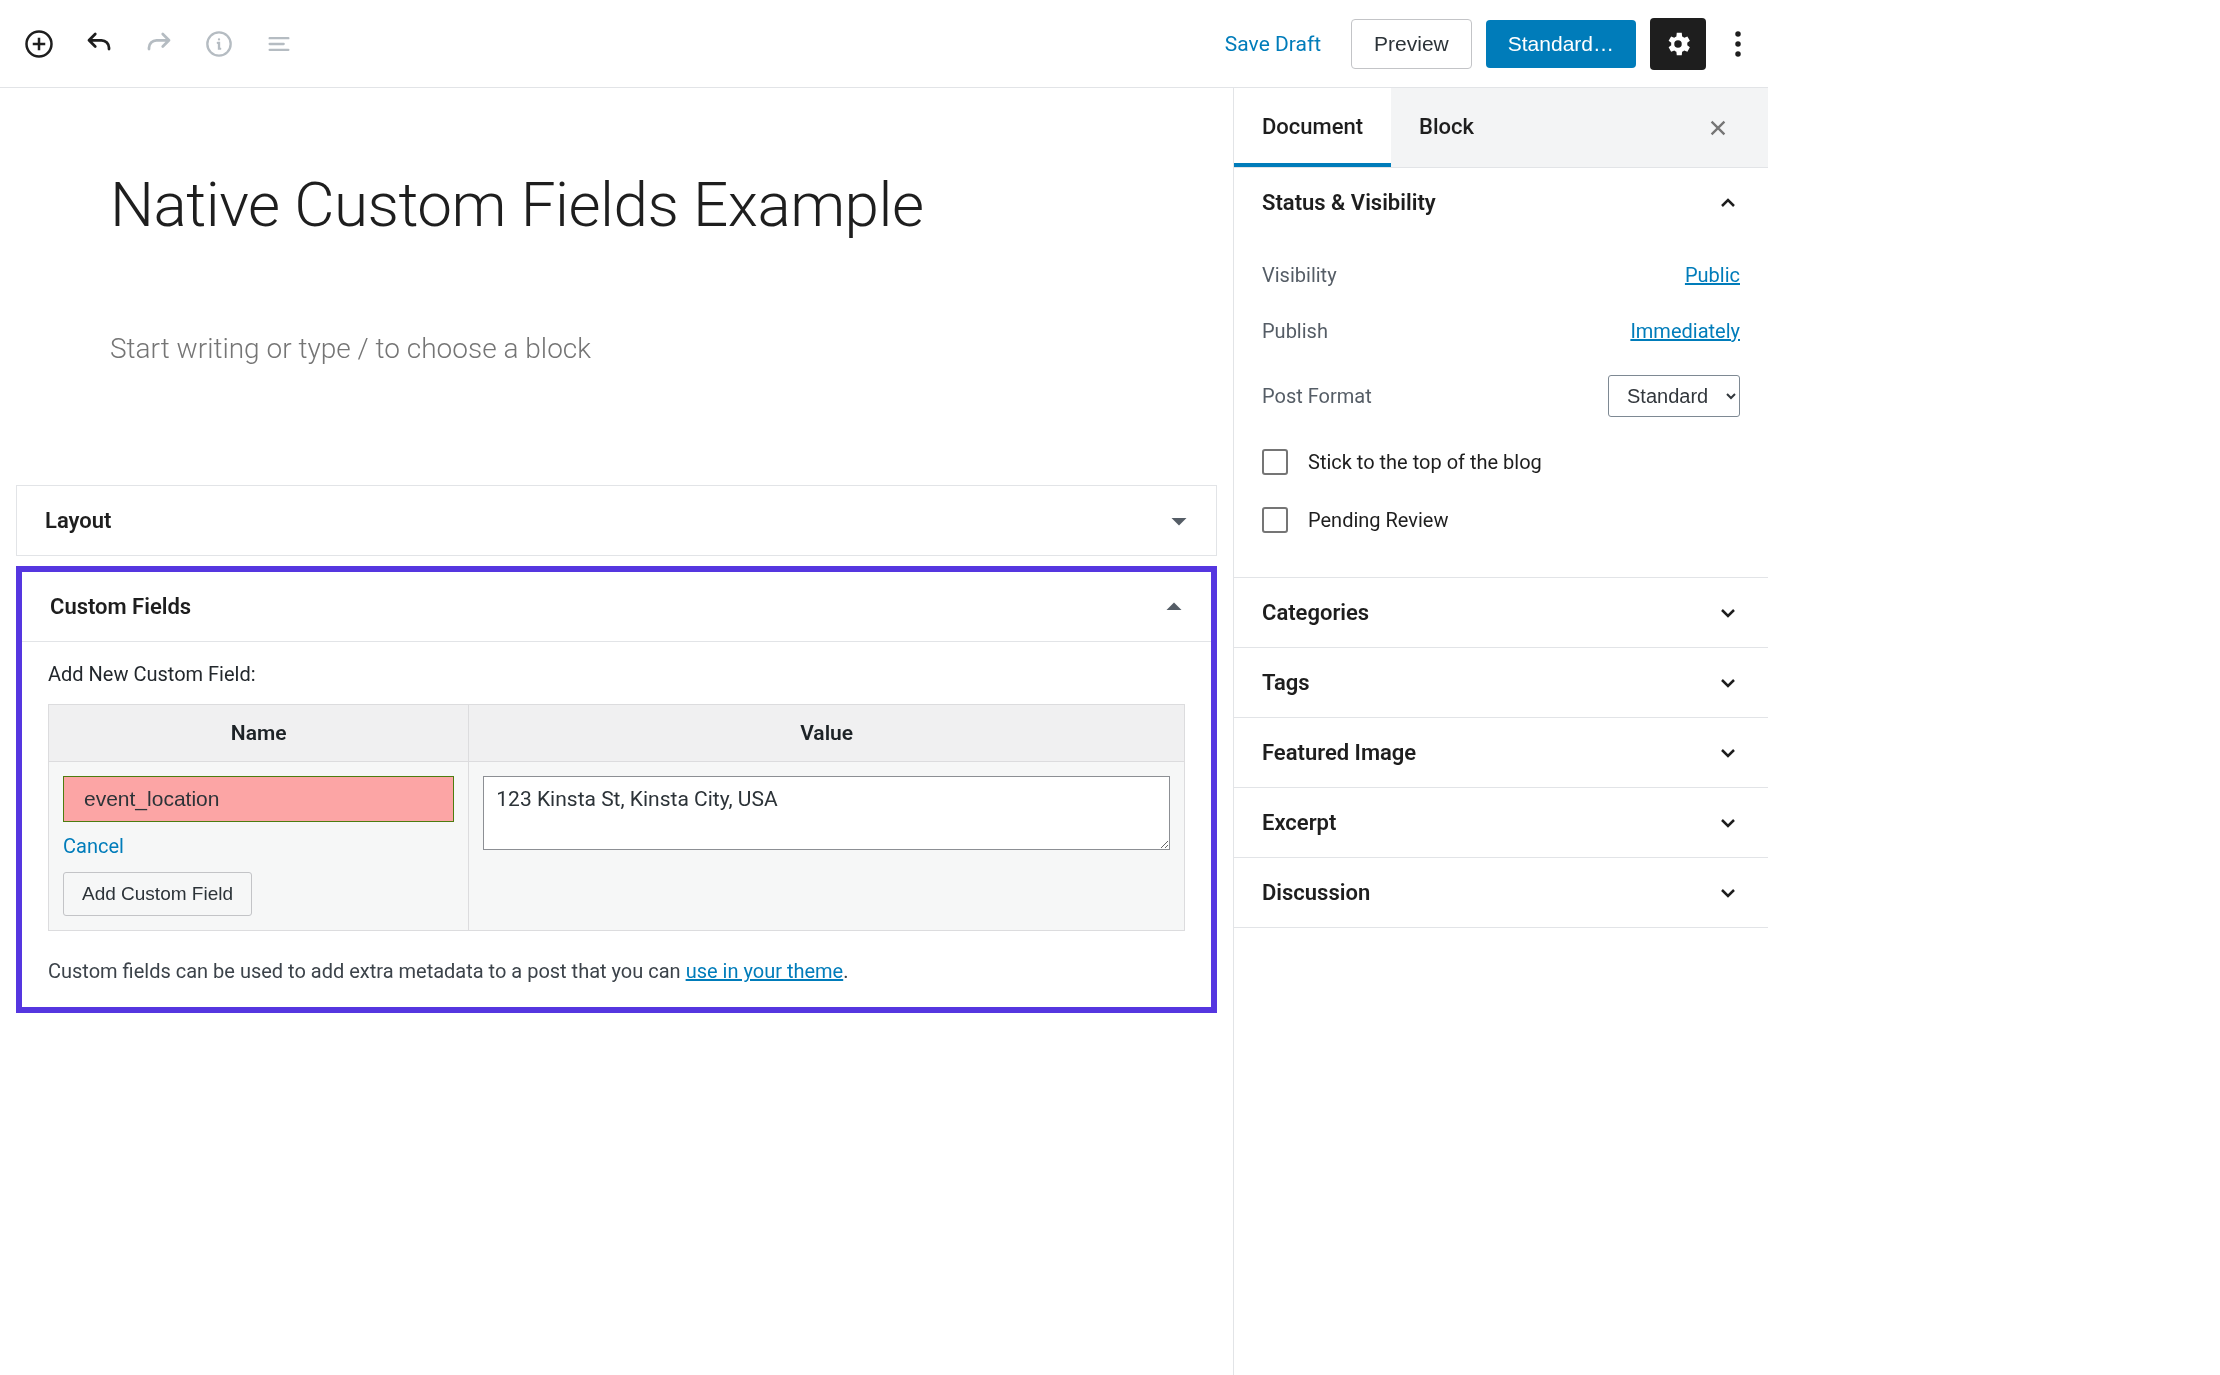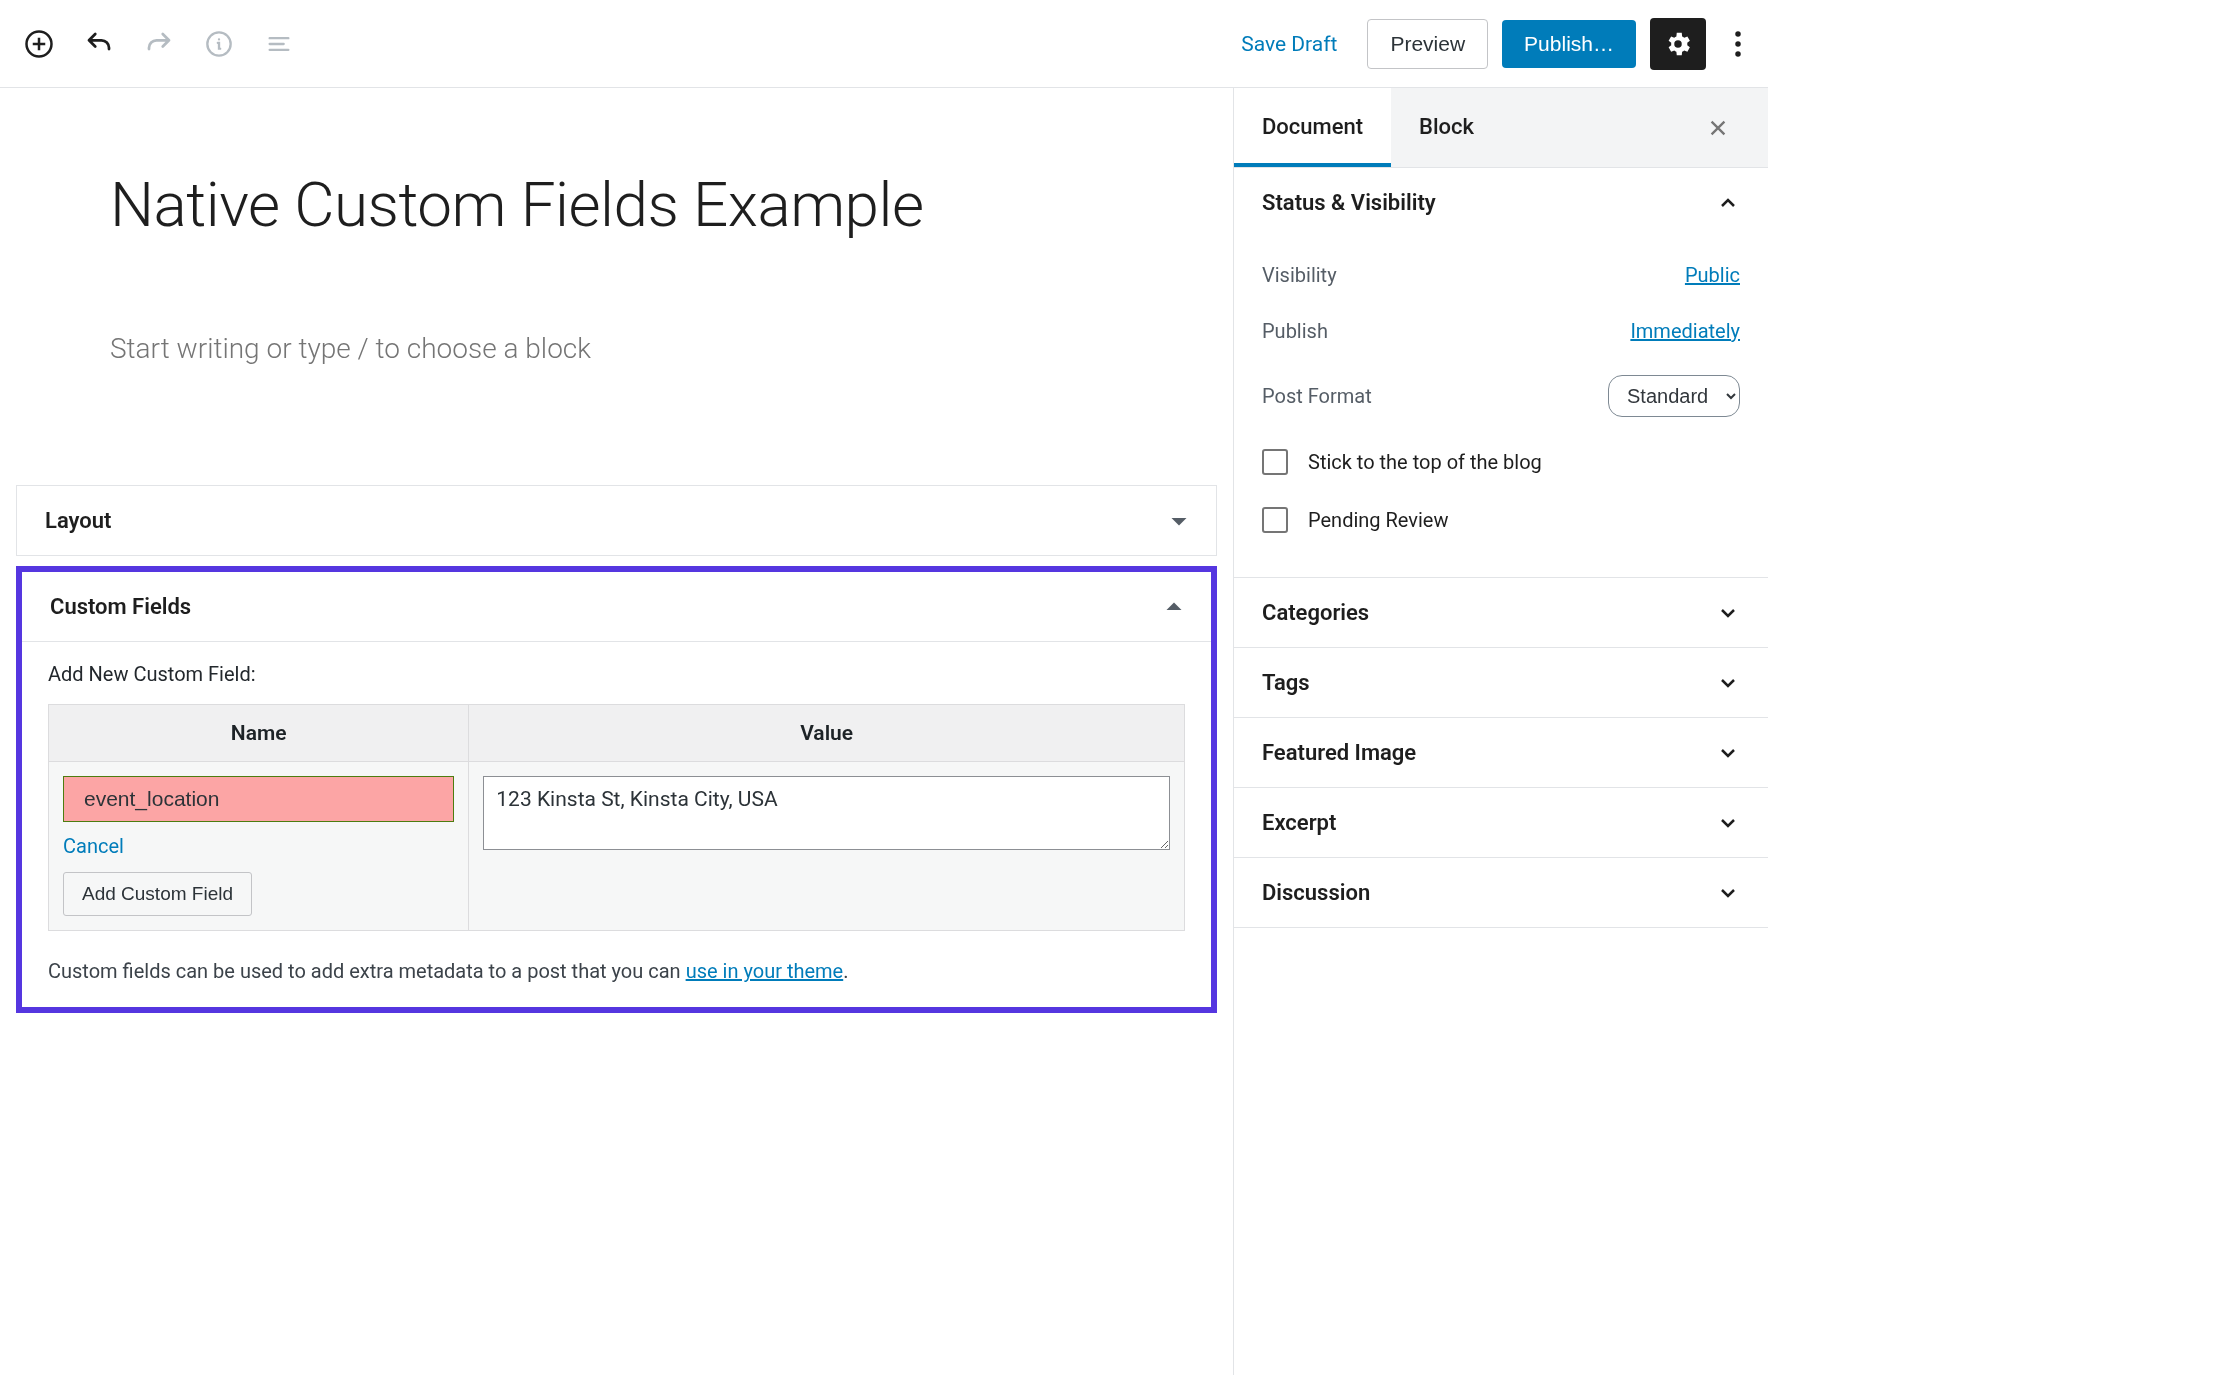--- a/index.html
+++ b/index.html
@@ -55,21 +55,21 @@
 .sidebar-body { flex: 1; overflow-y: auto; }
 .panel { border-bottom: 1px solid #e2e4e7; }
 .panel-header { display: flex; align-items: center; padding: 22px 28px; cursor: pointer; }
 .panel-title { font-size: 22px; font-weight: 600; color: #1e1e1e; }
 .panel-chevron { margin-left: auto; color: #1e1e1e; }
 .panel-body { padding: 10px 28px 28px 28px; }
 .panel-row { display: flex; align-items: center; padding: 16px 0; }
 .panel-row-label { font-size: 20px; color: #555d66; }
 .panel-row-value { margin-left: auto; font-size: 20px; }
 .link-val { color: #007cba; text-decoration: underline; cursor: pointer; }
-.format-select { padding: 8px 14px; font-size: 20px; border: 1px solid #7e8993; border-radius: 14px; background: #fff; color: #32373c; cursor: pointer; }
+.format-select { padding: 8px 14px; font-size: 20px; border: 1px solid #7e8993; border-radius: 3px; background: #fff; color: #32373c; cursor: pointer; }
 .checkbox-row { display: flex; align-items: center; gap: 20px; padding: 16px 0; }
 .checkbox { width: 26px; height: 26px; border: 2px solid #757575; border-radius: 3px; background: #fff; cursor: pointer; flex-shrink: 0; }
 .checkbox-label { font-size: 20px; color: #1e1e1e; }
 
 svg { display: block; }
 </style>
 </head>
 <body>
 
 <div class="editor-wrapper">
@@ -100,21 +100,21 @@
       </div>
       <div class="icon-btn muted">
         <svg width="28" height="28" viewBox="0 0 24 24">
             <path d="M4 7h16M4 12h12M4 17h16" stroke="currentColor" stroke-width="2" stroke-linecap="round"></path>
           </svg>
       </div>
     </div>
     <div class="toolbar-right">
       <span class="save-draft">Save Draft</span>
       <button class="preview-btn">Preview</button>
-      <button class="publish-btn">Publish…</button>
+      <button class="publish-btn">Standard…</button>
       <div class="settings-btn">
         <svg width="30" height="30" viewBox="0 0 24 24">
             <path fill="currentColor" d="M19.4 13a7.5 7.5 0 000-2l2.1-1.6-2-3.5-2.5 1a7.5 7.5 0 00-1.7-1L15 3h-4l-.3 2.9a7.5 7.5 0 00-1.7 1l-2.5-1-2 3.5L6.6 11a7.5 7.5 0 000 2l-2.1 1.6 2 3.5 2.5-1a7.5 7.5 0 001.7 1L11 21h4l.3-2.9a7.5 7.5 0 001.7-1l2.5 1 2-3.5zM12 15a3 3 0 110-6 3 3 0 010 6z"></path>
           </svg>
       </div>
       <div class="more-btn">
         <svg width="8" height="30" viewBox="0 0 6 24">
             <circle cx="3" cy="4" r="2.2" fill="currentColor"></circle>
             <circle cx="3" cy="12" r="2.2" fill="currentColor"></circle>
             <circle cx="3" cy="20" r="2.2" fill="currentColor"></circle>

